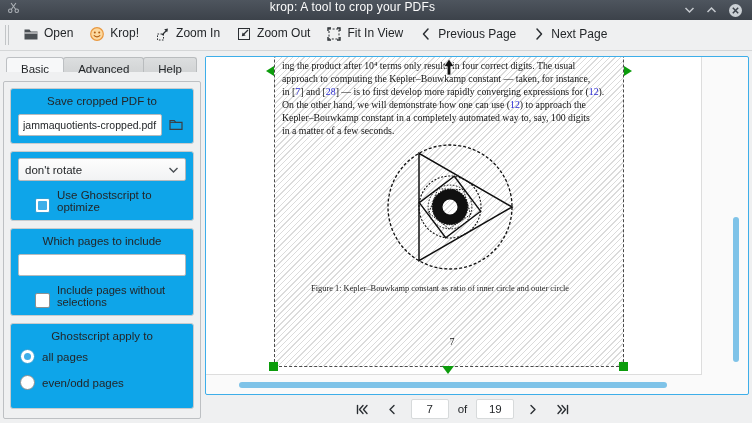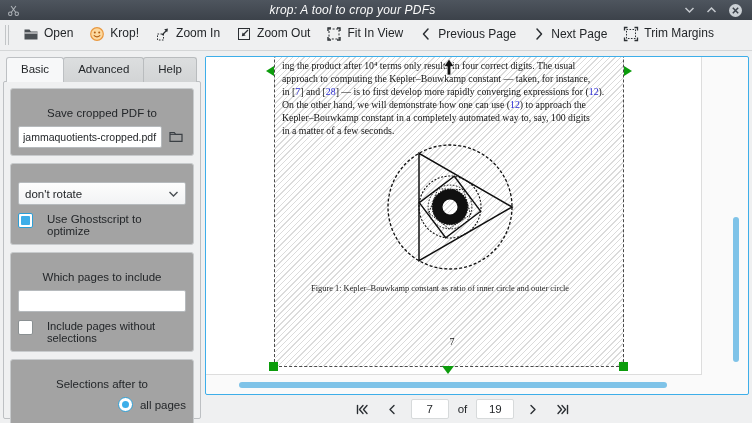--- a/index.html
+++ b/index.html
@@ -3,66 +3,66 @@
 <meta charset="utf-8">
 <style>
   * { margin:0; padding:0; box-sizing:border-box; }
   html,body { width:752px; height:423px; overflow:hidden; }
   body { font-family:"Liberation Sans", sans-serif; color:#232629; background:#eff0f1; }
 
   .window { width:752px; height:423px; display:flex; flex-direction:column; }
 
   
   .titlebar { height:20px; flex:0 0 20px; background:linear-gradient(#4e555e,#3c424a);
-              display:flex; align-items:center; color:#fcfcfc;font-style:italic; }
+              display:flex; color:#fcfcfc; }
   .tb-appicon { margin-left:7px; width:14px; height:14px; display:flex; align-items:center; }
   .tb-title { flex:1; text-align:center; font-size:12px; letter-spacing:.2px; }
   .tb-btns { display:flex; align-items:center; gap:11px; margin-right:9px; }
   .tb-btn { display:flex; align-items:center; }
 
   
   .toolbar { height:31px; flex:0 0 31px; background:#eff0f1; border-bottom:1px solid #d4d6d7;
              display:flex; align-items:center; padding-left:3px; }
   .tb-handle { width:5px; height:20px; margin:0 5px 0 2px;
                background:repeating-linear-gradient(90deg,#c2c5c7 0 1px,transparent 1px 3px); }
   .tool { display:flex; align-items:flex-start; gap:5px; padding:4px 8px; font-size:12px;
           border-radius:2px; cursor:default; }
   .tool svg { flex:0 0 auto; }
 
   
   .content { flex:1; display:flex; min-height:0; position:relative; }
 
   
   .sidebar { width:203px; flex:0 0 203px; position:relative; }
-  .tabs { position:absolute; left:6px; top:6px; height:25px; display:flex; z-index:2; }
+  .tabs { position:absolute; left:6px; top:6px; height:15px; display:flex; z-index:2; }
   .tab { padding:0 14px; line-height:23px; font-size:11.5px; border:1px solid #b9bcbe;
          background:linear-gradient(#dcdedf,#d2d4d5); border-bottom:none;
          border-radius:3px 3px 0 0; margin-right:-1px; }
   .tab.active { background:#f7f8f9; border-color:#bdc0c3; position:relative; z-index:3; }
   .panel { position:absolute; left:3px; right:2px; top:30px; bottom:4px;
            border:1px solid #bdc0c3; border-radius:2px; background:#eff0f1; padding:6px; }
-  .group { border:1px solid #c8cbcd; border-radius:3px; background:#a3a3a3;
-           padding:18px 7px 7px 7px; margin-bottom:7px; }
+  .group { border:1px solid #c8cbcd; border-radius:3px; background:#0ea5e9;
+           padding:6px 7px 7px 7px; margin-bottom:7px; }
   .group-title { font-size:11.5px; text-align:center; margin-bottom:7px; }
   .row { display:flex; align-items:center; gap:4px; }
   input.text { height:22px; width:100%; min-width:0; background:#fff; border:1px solid #b6babd;
                border-radius:2px; font-family:"Liberation Sans",sans-serif; font-size:10.5px;
                padding:0 4px; color:#232629; outline:none; }
   .icon-btn { width:24px; height:22px; display:flex; align-items:center; justify-content:center;
               background:transparent; border:none; }
   .combo { height:23px; background:linear-gradient(#fdfdfd,#f2f3f4); border:1px solid #b6babd;
            border-radius:2px; display:flex; align-items:center; font-size:11.5px;
            padding:0 6px; margin-bottom:8px; }
   .combo-label { flex:1; }
-  .checkrow { display:flex; align-items:flex-start; gap:14px; font-size:11.2px; }
+  .checkrow { display:flex; align-items:flex-end; gap:7px; font-size:11.2px;margin-left:17px; }
   .cb { width:15px; height:15px; border:1px solid #8a9092; border-radius:2px; background:#fff;
         position:relative; flex:0 0 15px; }
   .cb.checked { border-color:#2d9fd6; }
   .cb.checked::after { content:""; position:absolute; inset:2px; background:#3daee9; border-radius:1px; }
-  .radiorow { display:flex; align-items:center; gap:7px; font-size:11.5px; margin:0 0 11px 2px;justify-content:flex-end; }
+  .radiorow { display:flex; align-items:center; gap:7px; font-size:11.5px; margin:0 0 11px 2px; }
   .rb { width:15px; height:15px; border:1px solid #8a9092; border-radius:50%; background:#fff;
         position:relative; flex:0 0 15px; }
   .rb.checked { border-color:#2d9fd6; }
   .rb.checked::after { content:""; position:absolute; inset:3px; background:#3daee9; border-radius:50%; }
   .mb7 { margin-bottom:8px; }
 
   
   .main { flex:1; position:relative; }
   .preview { position:absolute; left:2px; top:5px; right:3px; bottom:28px;
              border:1px solid #3daee9; border-radius:2px; background:#fafafa; overflow:hidden; }
@@ -200,29 +200,20 @@
 
     <div class="tool">
       <span>
         <svg width="14" height="14" viewBox="0 0 14 14">
             <polyline points="5,2 9.5,7 5,12" fill="none" stroke="#2b2f33" stroke-width="1.5" stroke-linecap="round" stroke-linejoin="round"></polyline>
           </svg>
       </span>
       <span>Next Page</span>
     </div>
 
-    <div class="tool">
-      <span>
-        <svg width="16" height="16" viewBox="0 0 16 16">
-            <rect x="3.5" y="3.5" width="9" height="9" fill="none" stroke="#2b2f33" stroke-dasharray="1.6 1.4"></rect>
-            <path d="M1.5 4.5v-3h3 M11.5 1.5h3v3 M14.5 11.5v3h-3 M4.5 14.5h-3v-3" fill="none" stroke="#2b2f33" stroke-width="1.3"></path>
-          </svg>
-      </span>
-      <span>Trim Margins</span>
-    </div>
   </div>
 
   <div class="content">
 
     <div class="sidebar">
       <div class="tabs">
         <div class="tab active">Basic</div>
         <div class="tab">Advanced</div>
         <div class="tab">Help</div>
       </div>
@@ -261,21 +252,21 @@
         <div class="group">
           <div class="group-title">Which pages to include</div>
           <input class="text mb7" type="text" value="" style="">
           <div class="checkrow">
             <span class="cb"></span>
             <span>Include pages without selections</span>
           </div>
         </div>
 
         <div class="group">
-          <div class="group-title">Selections after to</div>
+          <div class="group-title">Ghostscript apply to</div>
           <div class="radiorow">
             <span class="rb checked"></span>
             <span>all pages</span>
           </div>
           <div class="radiorow">
             <span class="rb"></span>
             <span>even/odd pages</span>
           </div>
 
         </div>

